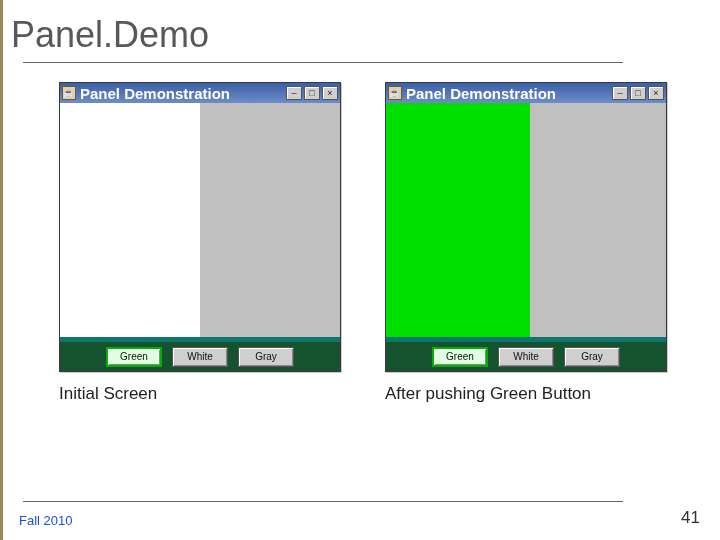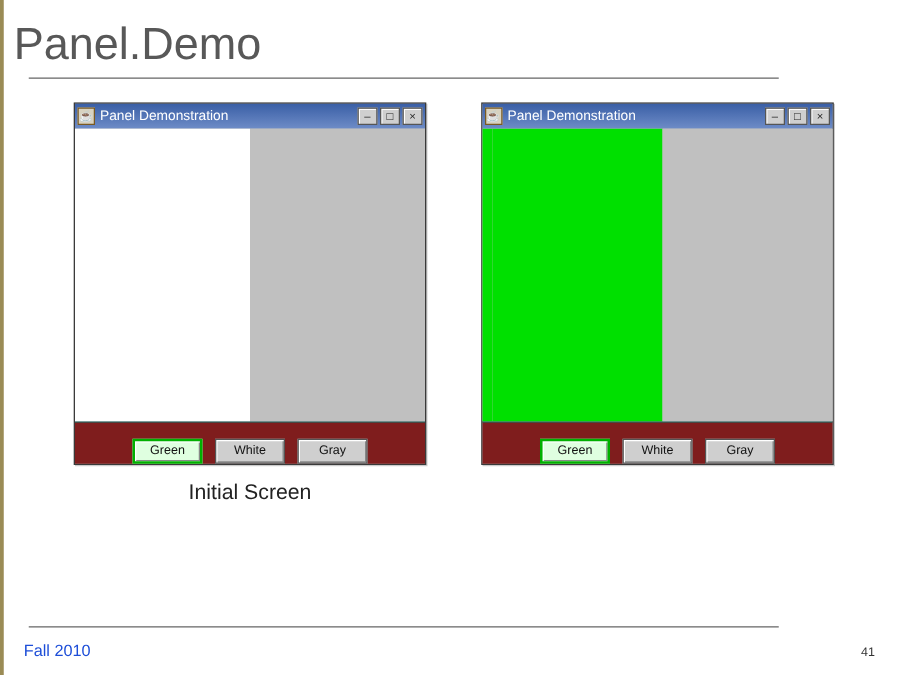--- a/index.html
+++ b/index.html
@@ -57,22 +57,22 @@
   }
   .appicon {
     width: 14px; height: 14px;
     background: #d8d2c0;
     border: 1px solid #7a5a22;
     display: inline-flex; align-items: center; justify-content: center;
     font-size: 9px; color: #6a4a18;
   }
   .titlebar-title {
     color: #fff;
-    font-size: 11px;
-    font-weight: normal;
+    font-size: 15px;
+    font-weight: bold;
     flex: 1;
     white-space: nowrap;
     overflow: hidden;
   }
   .winctrls { display: flex; gap: 2px; }
   .winbtn {
     width: 16px; height: 14px;
     background: #cfcfcf;
     border: 1px solid #555;
     box-shadow: inset 1px 1px 0 #fff;
@@ -91,59 +91,58 @@
   }
   .color-panel.white { background: #ffffff; }
   .color-panel.gray  { background: #c0c0c0; }
   .initial-stripe {
     width: 8px;
     background: #00e000;
   }
   .green { background: #00e000; }
   .button-row {
     height: 34px;
-    background: #7f1d1d;
-    border-top: 1px solid #0f766e;
-    display: flex;
-    align-items: flex-end;
+    background: #14532d;
+    border-top: 5px solid #0f766e;
+    display: flex;
+    align-items: center;
     justify-content: center;
     gap: 10px;
   }
   .btn {
     width: 56px; height: 20px;
     font-size: 10px;
     text-align: center; line-height: 18px;
     border: 1px solid #555;
     box-shadow: inset 1px 1px 0 #fff, inset -1px -1px 0 #888;
     background: #cfcfcf;
     color: #111;
   }
   .btn.active {
     border: 2px solid #00b000;
     background: #dfffe0;
     line-height: 16px;
   }
   .caption {
-    text-align: center;
     margin-top: 12px;
     font-size: 17px;
     color: #222;
   }
   .footer-left {
     position: absolute;
     bottom: 12px;
     left: 16px;
     font-size: 13px;
     color: #1d4ed8;
   }
   .footer-right {
     position: absolute;
     bottom: 12px;
     right: 20px;
-    font-size: 10px;
+    font-size: 17px;
     color: #333;
   }
   .footer-rule {
     position: absolute;
     bottom: 38px;
     left: 20px;
     width: 600px;
     height: 1px;
     background: #666;
   }
@@ -196,20 +195,21 @@
           <div class="initial-stripe"></div>
           <div class="color-panel green"></div>
           <div class="color-panel gray"></div>
         </div>
         <div class="button-row">
           <span class="btn active">Green</span>
           <span class="btn">White</span>
           <span class="btn">Gray</span>
         </div>
       </div>
+      <div class="caption">After pushing Green Button</div>
     </div>
 
   </div>
 
   <div class="footer-rule"></div>
   <div class="footer-left">Fall 2010</div>
   <div class="footer-right">41</div>
 </div>
 
 </body></html>

